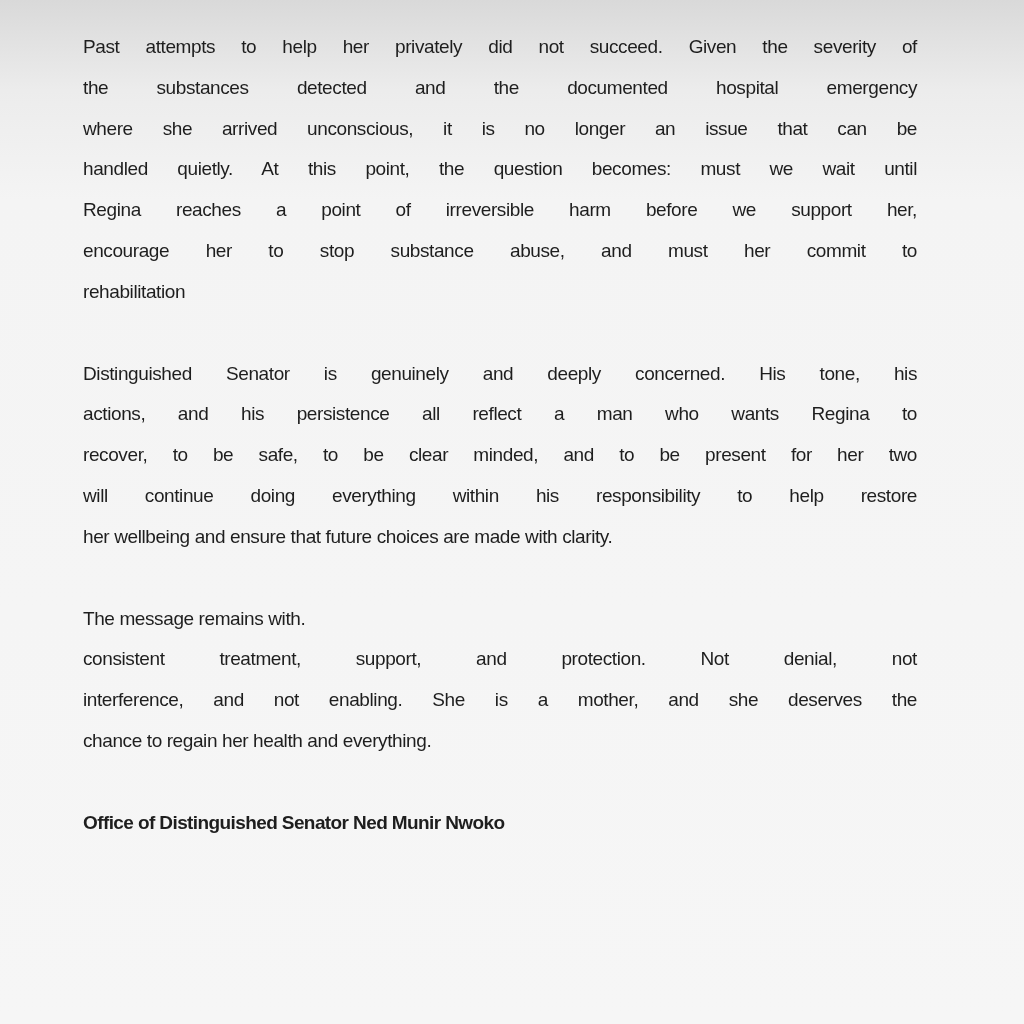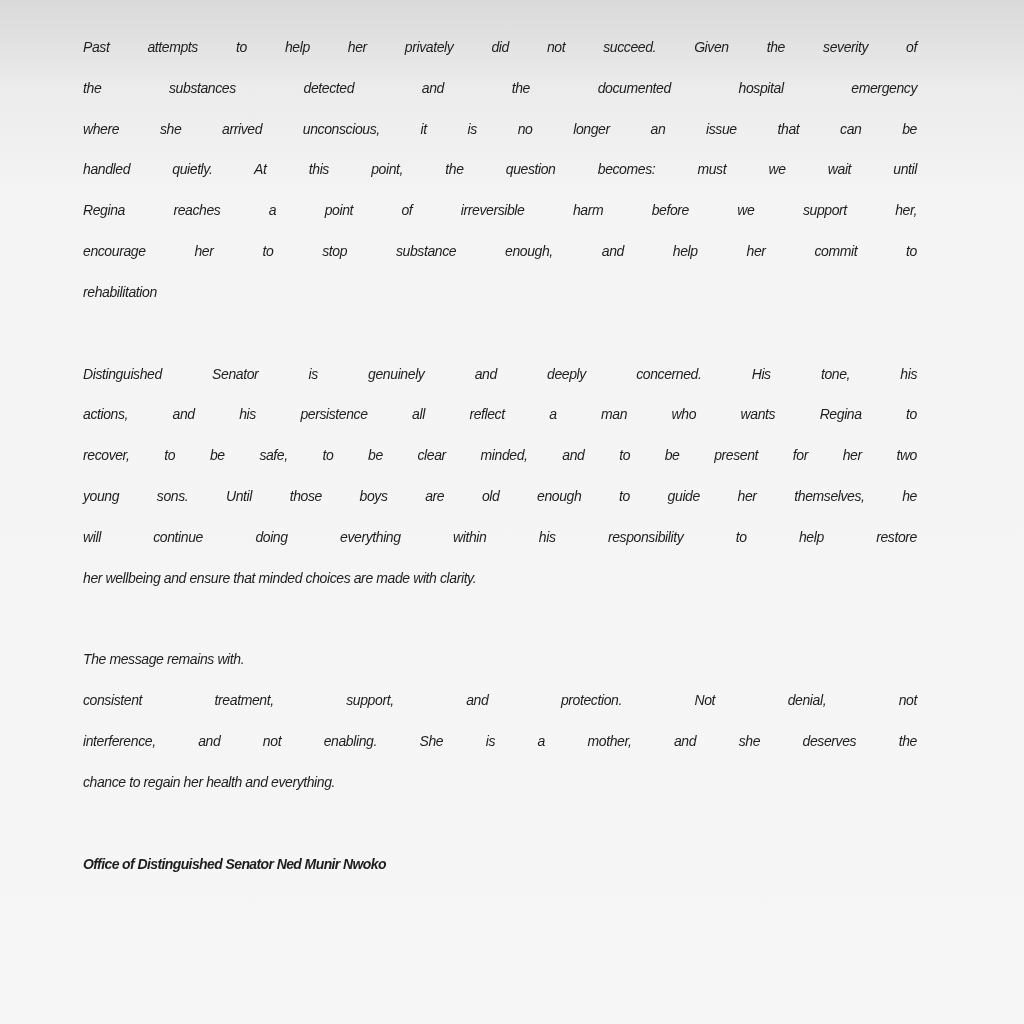--- a/index.html
+++ b/index.html
@@ -14,27 +14,26 @@
       font-family: "Liberation Sans", sans-serif;
       color: #1e1e1e;
     }
     .page {
       position: absolute;
       left: 83px;
       top: 27px;
       width: 834px;
     }
     .line {
-      font-size: 14px;
+      font-size: 19px;
       line-height: 40.8px;
       height: 40.8px;
       white-space: nowrap;
       letter-spacing: -0.4px;
       word-spacing: 0px;
-      font-style: italic;
     }
     .justify {
       text-align: justify;
       text-align-last: justify;
     }
     .gap {
       height: 41px;
     }
     .sig .line {
       font-weight: bold;
@@ -48,33 +47,32 @@
 <body>
 
 <div class="page">
 
   <div>
     <div class="line justify">Past attempts to help her privately did not succeed. Given the severity of</div>
     <div class="line justify">the substances detected and the documented hospital emergency</div>
     <div class="line justify">where she arrived unconscious, it is no longer an issue that can be</div>
     <div class="line justify">handled quietly. At this point, the question becomes: must we wait until</div>
     <div class="line justify">Regina reaches a point of irreversible harm before we support her,</div>
-    <div class="line justify">encourage her to stop substance enough, and help her commit to</div>
+    <div class="line justify">encourage her to stop substance abuse, and must her commit to</div>
     <div class="line">rehabilitation</div>
   </div>
 
   <div class="gap"></div>
 
   <div>
     <div class="line justify">Distinguished Senator is genuinely and deeply concerned. His tone, his</div>
     <div class="line justify">actions, and his persistence all reflect a man who wants Regina to</div>
     <div class="line justify">recover, to be safe, to be clear minded, and to be present for her two</div>
-    <div class="line justify">young sons. Until those boys are old enough to guide her themselves, he</div>
     <div class="line justify">will continue doing everything within his responsibility to help restore</div>
-    <div class="line">her wellbeing and ensure that minded choices are made with clarity.</div>
+    <div class="line">her wellbeing and ensure that future choices are made with clarity.</div>
   </div>
 
   <div class="gap"></div>
 
   <div>
     <div class="line">The message remains with.</div>
     <div class="line justify">consistent treatment, support, and protection. Not denial, not</div>
     <div class="line justify">interference, and not enabling. She is a mother, and she deserves the</div>
     <div class="line">chance to regain her health and everything.</div>
   </div>

